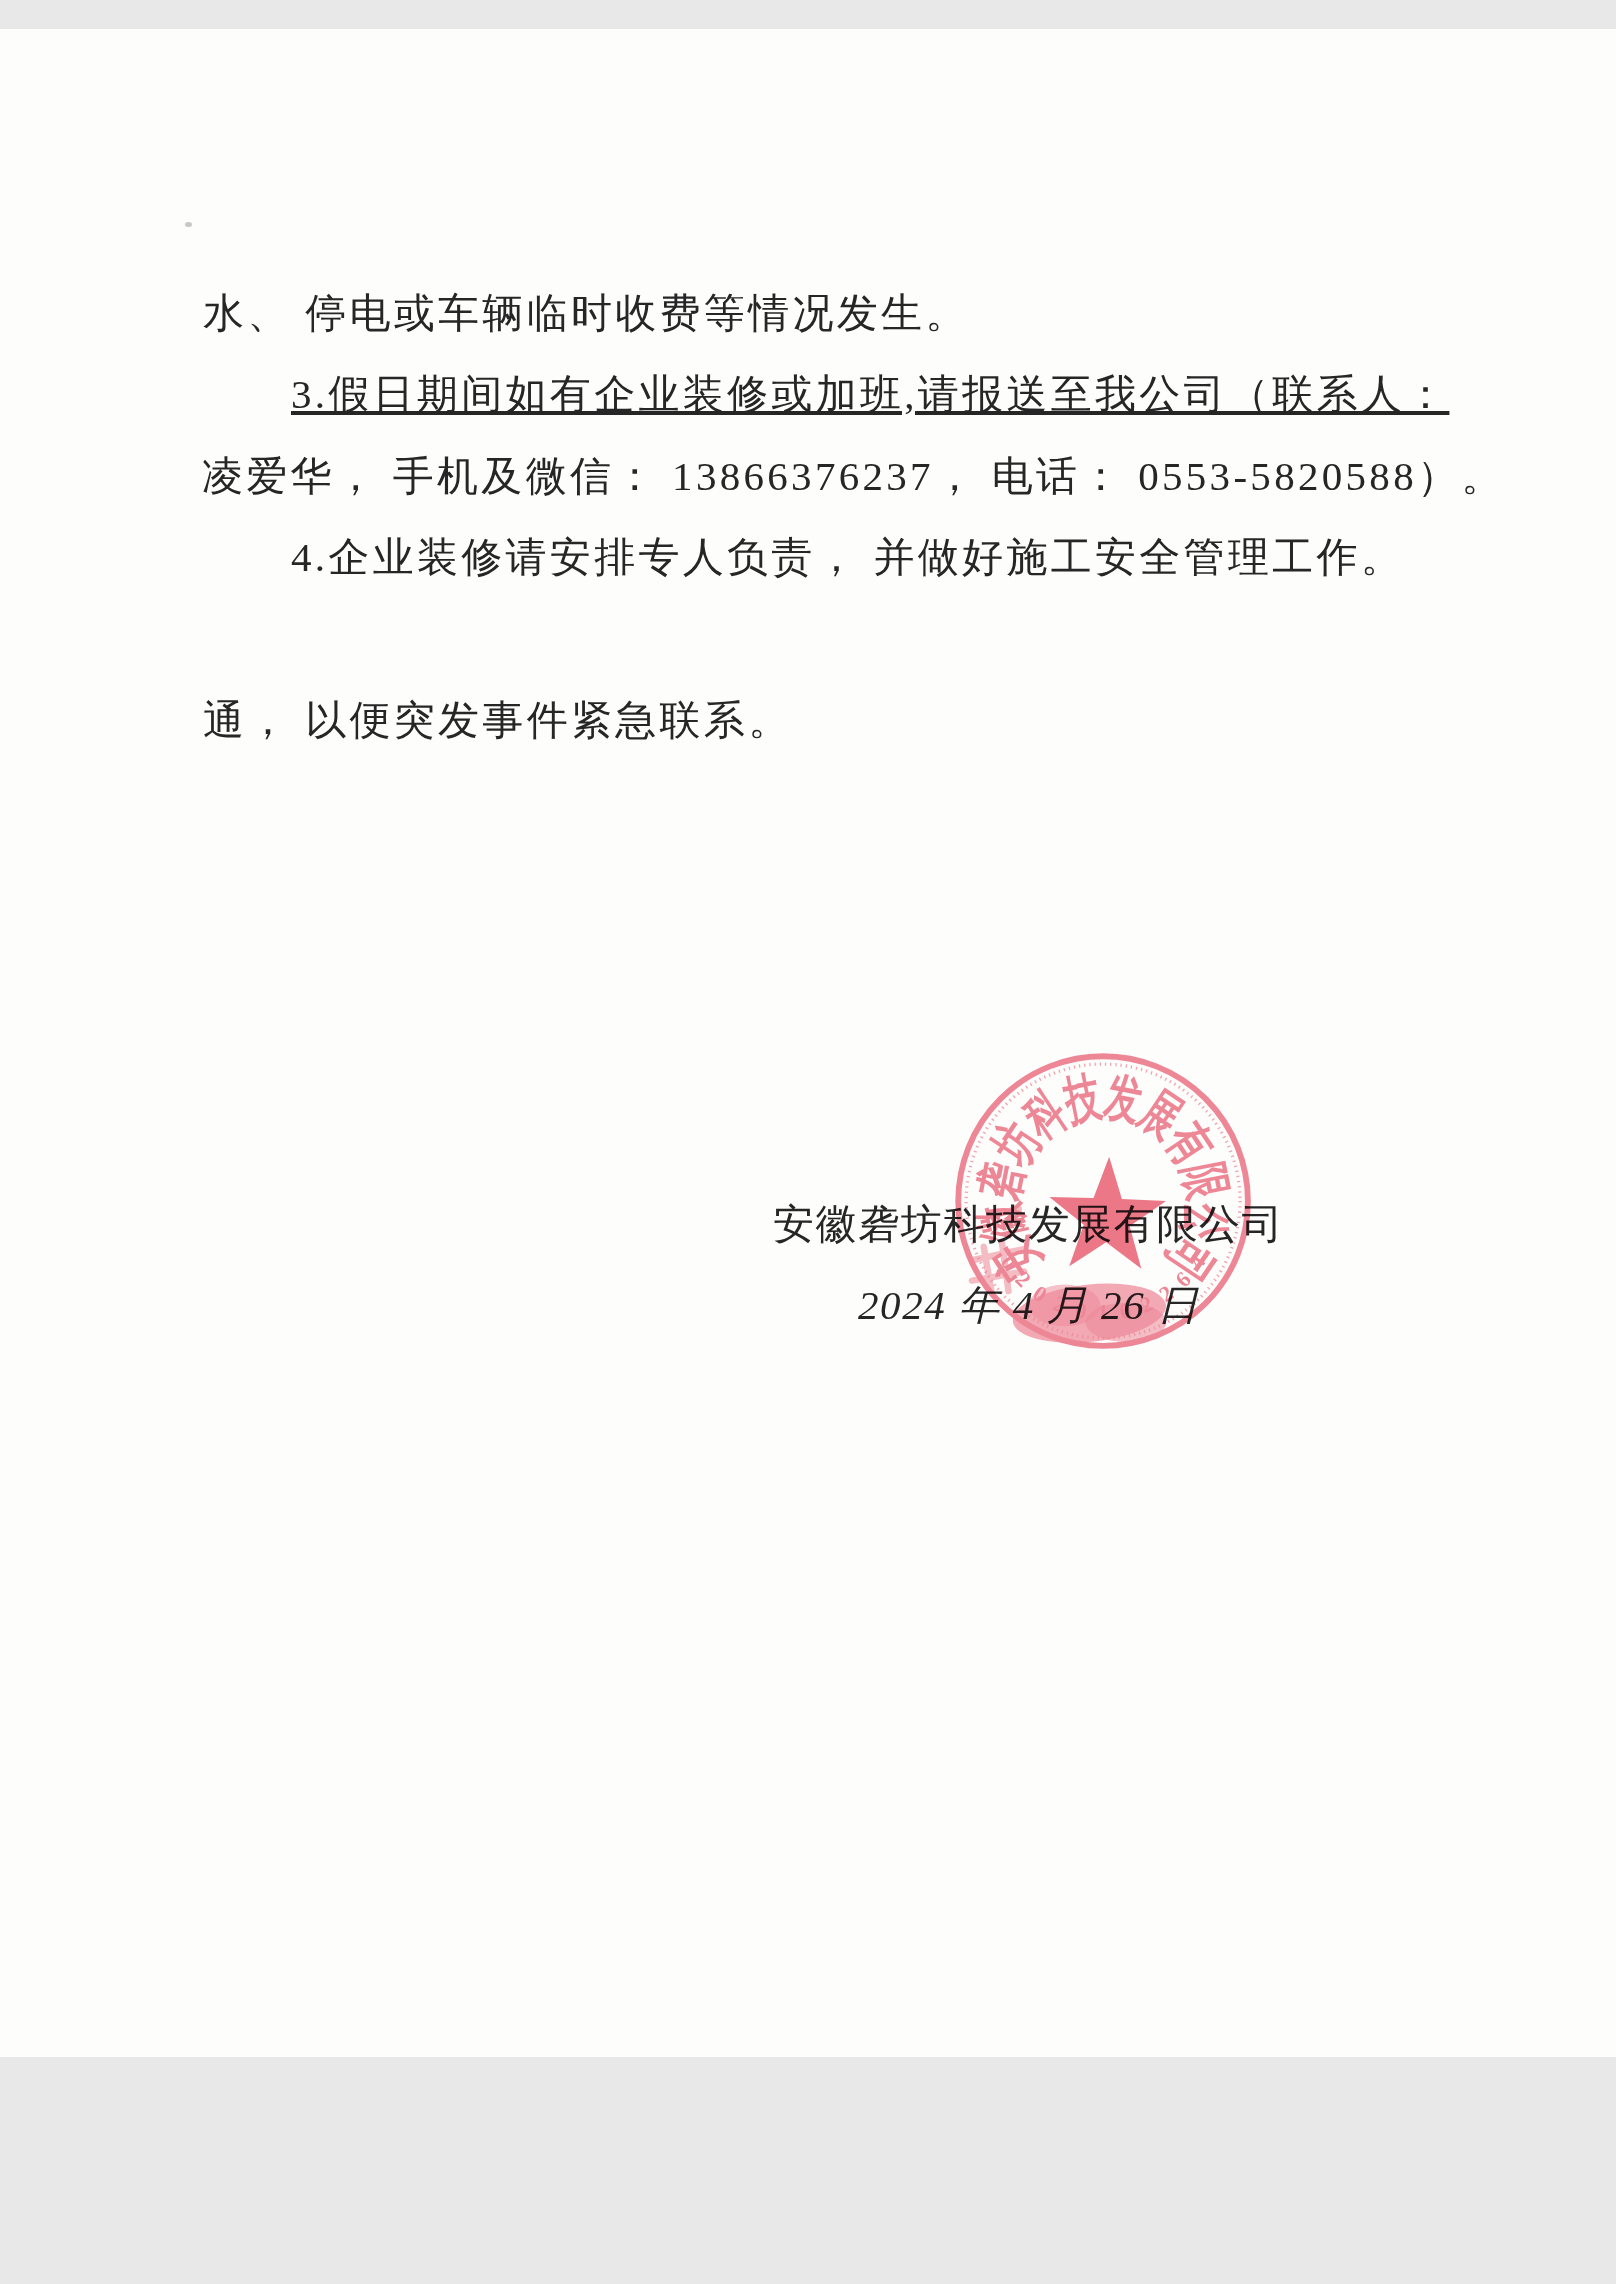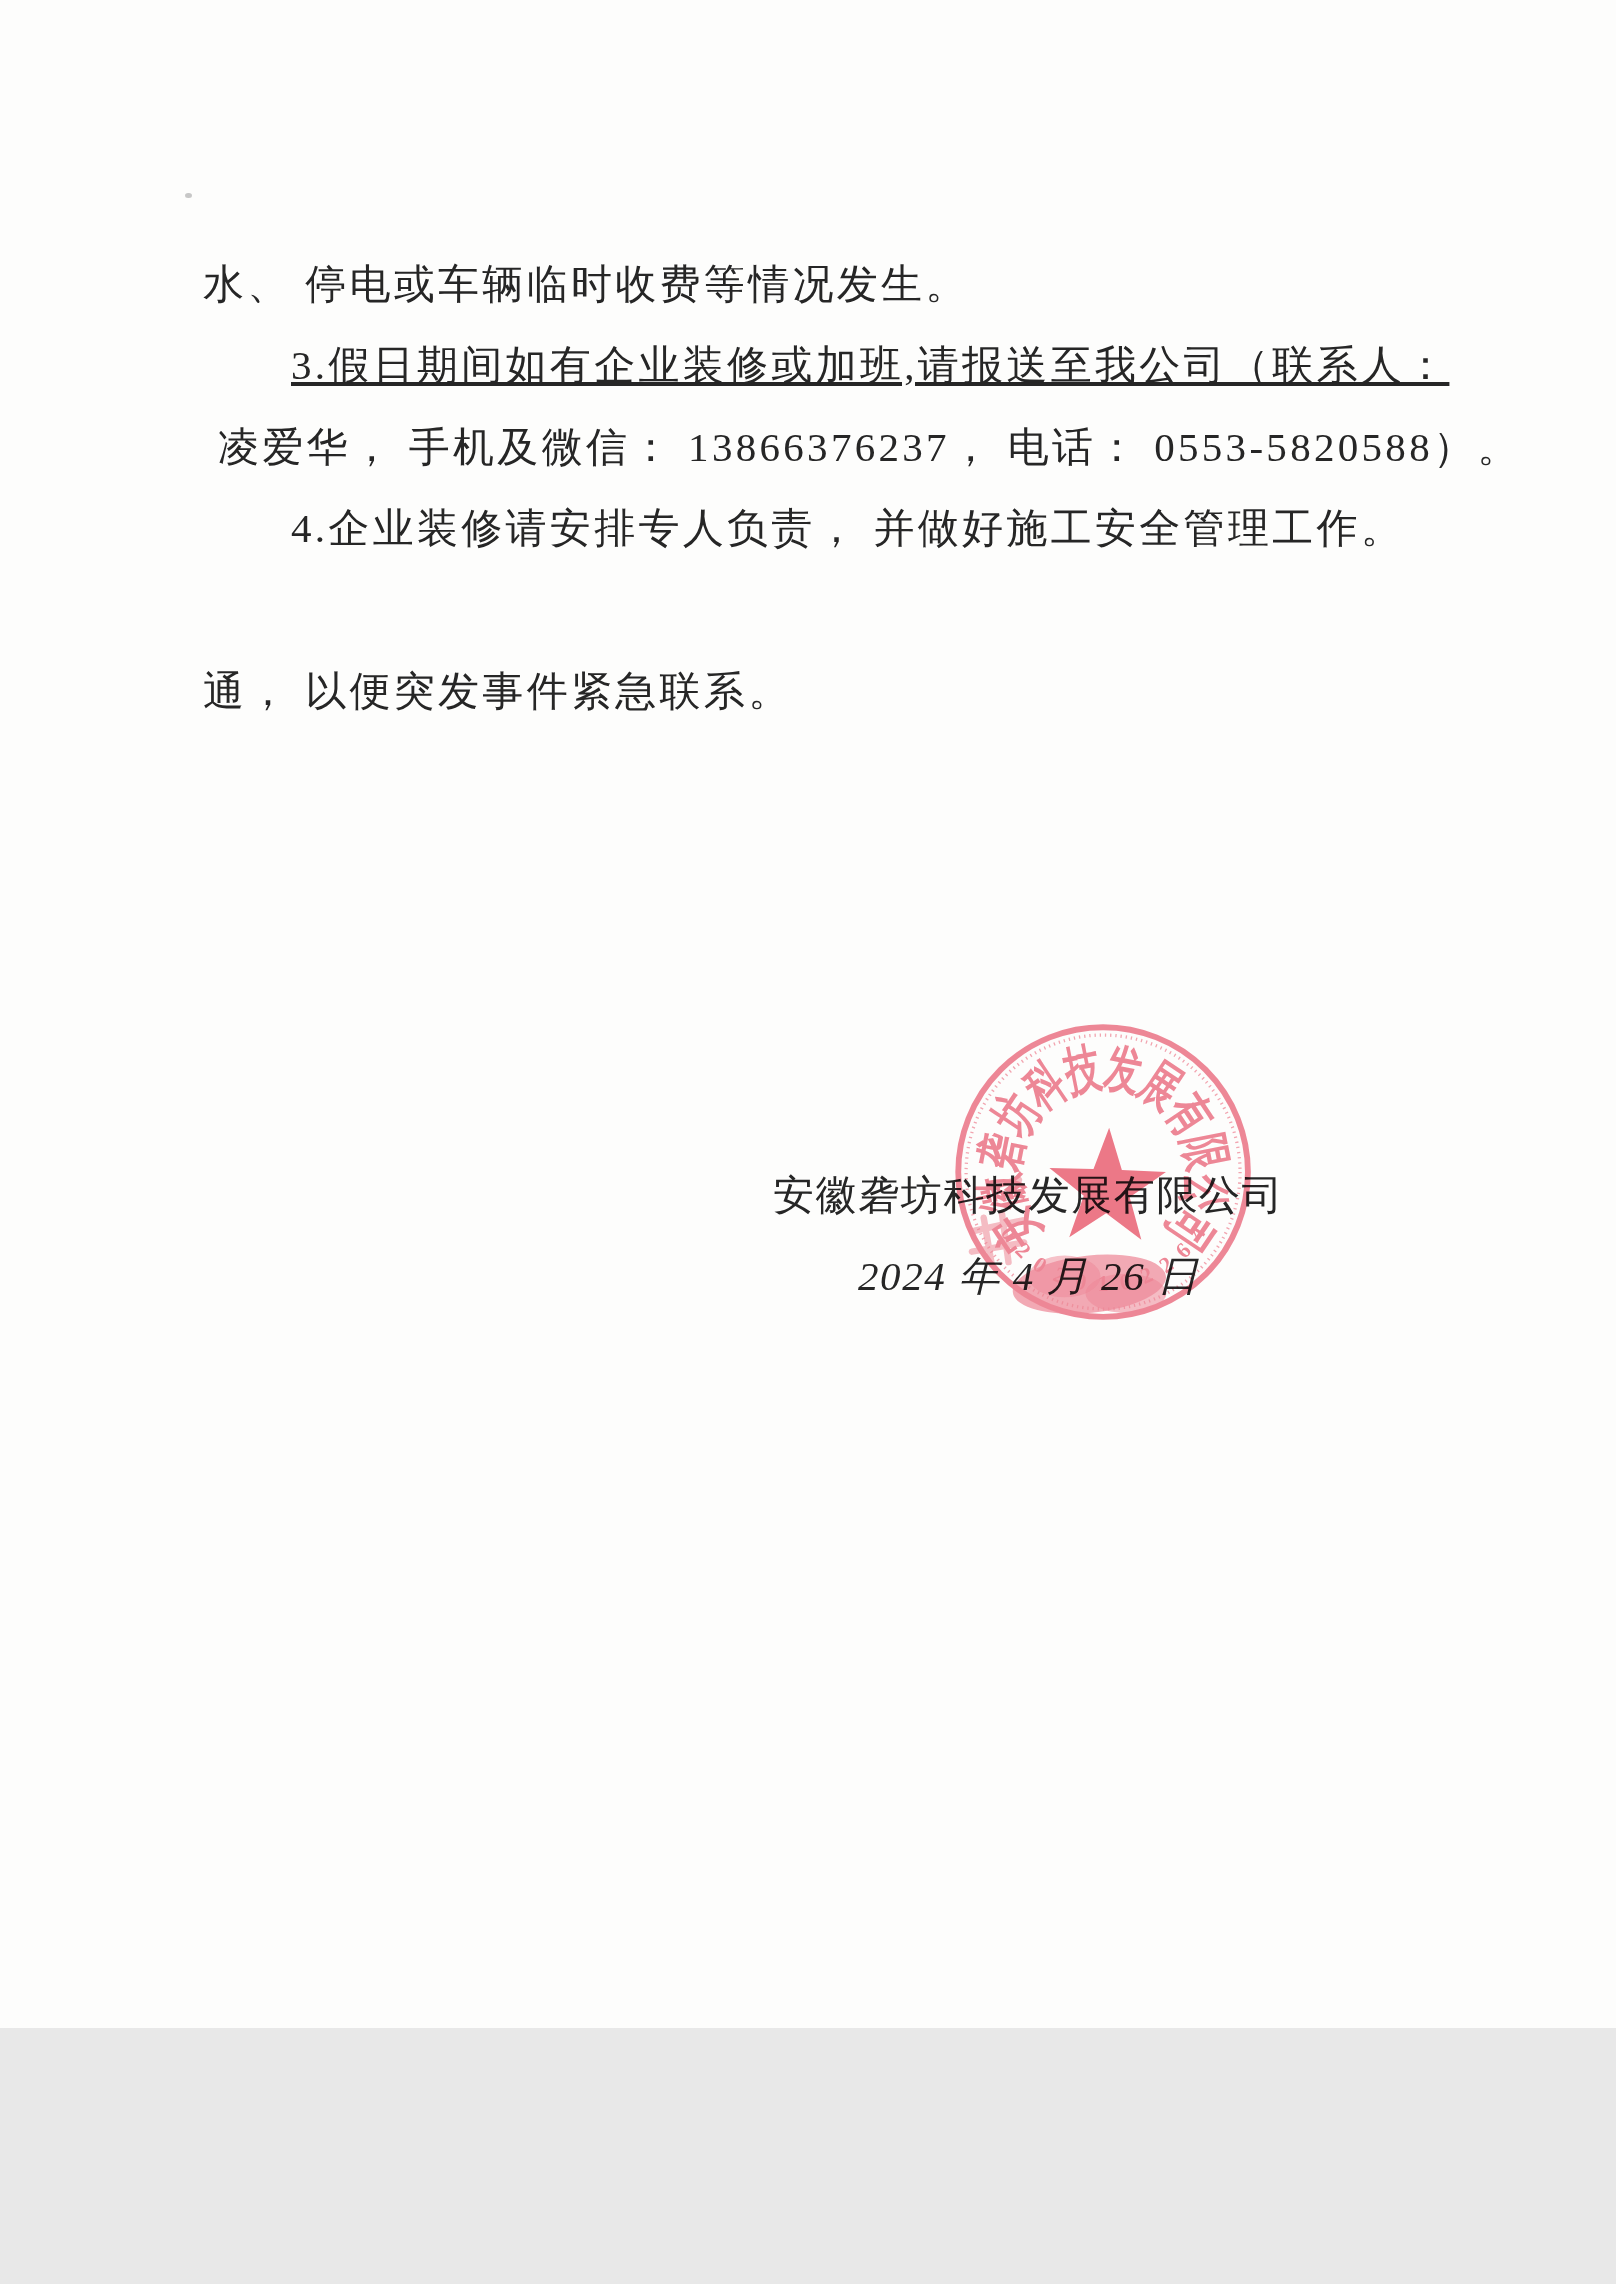--- a/index.html
+++ b/index.html
@@ -1,19 +1,20 @@
 <!DOCTYPE html>
 <html style="font-size:10.4px"><head>
 <meta charset="utf-8">
 <style>
   html,body { margin:0; padding:0; background:#e8e8e8; }
   .page {
     position:relative; width:1616px; height:2028px; overflow:hidden;
     background:#fdfdfc; color:#262626;
     font-family:"Liberation Serif","DejaVu Serif",serif;
+    margin-top:29px;
   }
   .line {
     position:absolute; white-space:pre;
     font-size:41px; letter-spacing:3.3px; line-height:1.2; color:#262626;
   }
   .sig { letter-spacing:1.6px; }
   .speck {
     position:absolute; left:185px; top:193px; width:6.5px; height:5.2px;
     border-radius:50%; background:#9a9a9a; opacity:.55;
   }
@@ -25,21 +26,21 @@
 </style>
 </head>
 <body>
 
 <div class="page">
 
   <div class="speck"></div>
 
   <div class="line" style="left:203px; top:260px;">水、 停电或车辆临时收费等情况发生。</div>
   <div class="line" style="left:291px; top:341px;text-decoration:underline;">3.假日期间如有企业装修或加班,请报送至我公司（联系人：</div>
-  <div class="line" style="left:218px; top:423px;">凌爱华， 手机及微信： 13866376237， 电话： 0553-5820588）。</div>
+  <div class="line" style="left:202px; top:423px;">凌爱华， 手机及微信： 13866376237， 电话： 0553-5820588）。</div>
   <div class="line" style="left:291px; top:504px;text-align:center;">4.企业装修请安排专人负责， 并做好施工安全管理工作。</div>
   <div class="line" style="left:203px; top:667px;">通， 以便突发事件紧急联系。</div>
 
 
   <div class="line sig" style="left:773px; top:1171px;">安徽砻坊科技发展有限公司</div>
   <div class="line sig" style="left:858px; top:1252px;font-style:italic;">2024 年 4 月 26 日</div>
 
   <svg class="seal" viewBox="0 0 466 466" aria-hidden="true">
 
     <circle cx="227" cy="230" r="222" fill="none" stroke-width="9" stroke="#ef8293"></circle>

